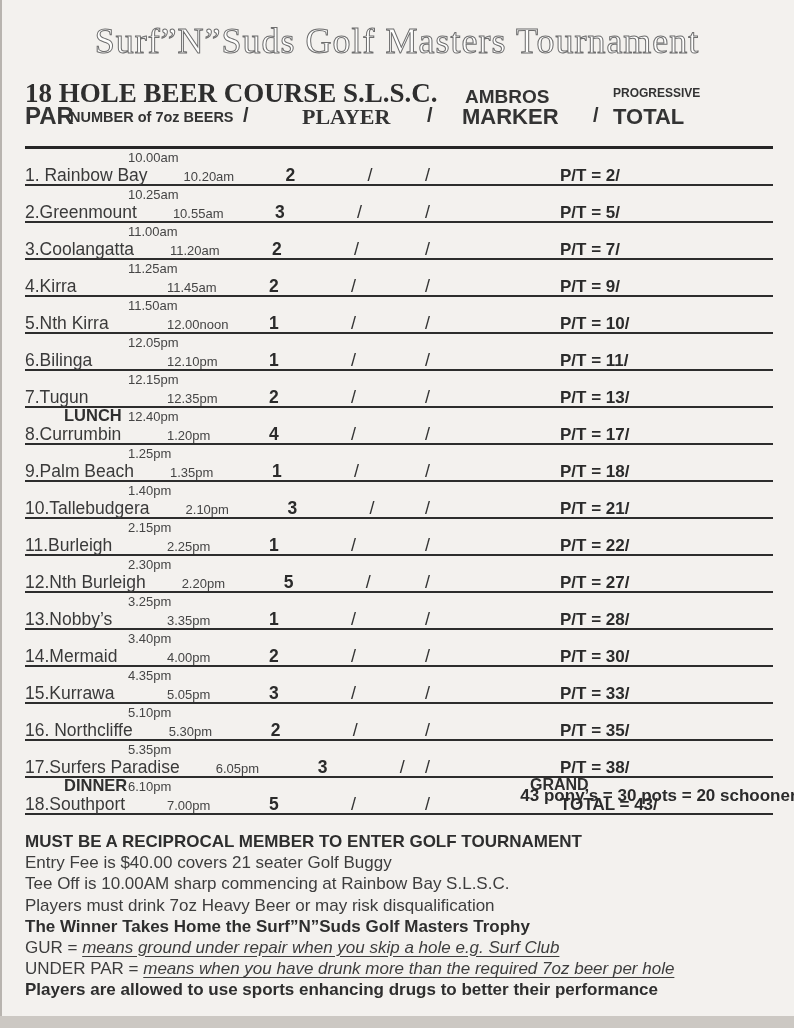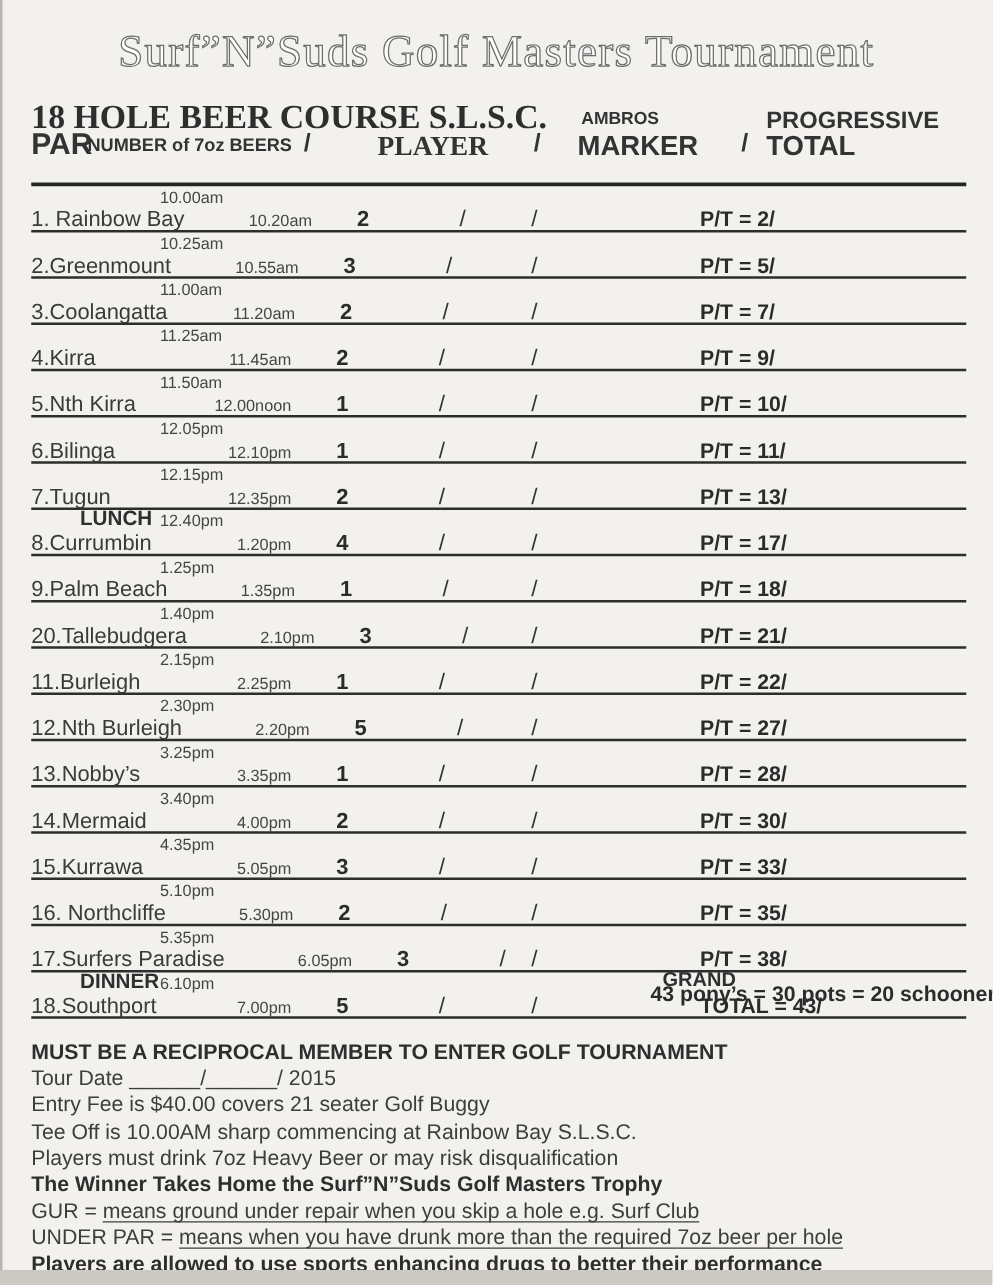--- a/index.html
+++ b/index.html
@@ -15,56 +15,56 @@
     position:absolute; top:20px; left:0; width:100%; text-align:center;
     font-family:"Liberation Serif", serif; font-size:36px; letter-spacing:1px;
     color:#000000;
     -webkit-text-fill-color:rgba(255,255,255,0.88);
     -webkit-text-stroke:1px #6e6e6e;
   }
 
   
   .header-block { position:absolute; top:76px; left:0; width:100%; height:70px; }
   .course-title { position:absolute; left:25px; top:2px; font-family:"Liberation Serif", serif; font-weight:bold; font-size:27px; color:#2e2e2e; }
-  .ambros       { position:absolute; left:465px; top:10px; font-weight:bold; font-size:14px; color:#333; }
-  .progressive  { position:absolute; left:613px; top:10px; font-weight:bold; font-size:19px; color:#333; }
+  .ambros       { position:absolute; left:465px; top:10px; font-weight:bold; font-size:19px; color:#333; }
+  .progressive  { position:absolute; left:613px; top:10px; font-weight:bold; font-size:12px; color:#333; }
   .col-par      { position:absolute; left:25px;  top:26px; font-weight:bold; font-size:24px; color:#333; }
   .col-par-sub  { position:absolute; left:70px;  top:33px; font-weight:bold; font-size:14.5px; color:#333; }
   .hslash       { position:absolute; top:28px; font-weight:bold; font-size:20px; color:#333; }
   .hslash-1 { left:243px; } .hslash-2 { left:427px; } .hslash-3 { left:593px; }
   .col-player   { position:absolute; left:302px; top:28px; font-weight:bold; font-size:22px; color:#333;font-family:Liberation Serif, serif; }
   .col-marker   { position:absolute; left:462px; top:28px; font-weight:bold; font-size:22px; color:#333; }
   .col-total    { position:absolute; left:613px; top:28px; font-weight:bold; font-size:22px; color:#333; }
 
   
   .scorecard { position:absolute; top:146px; left:0; width:100%; }
   .top-rule  { margin-left:25px; width:748px; border-top:3px solid #262626; }
   .pre-line  { position:relative; height:15px; }
   .pre-label { position:absolute; left:64px; top:-2px; font-weight:bold; font-size:16.5px; color:#2f2f2f; white-space:nowrap; }
   .pre-time  { position:absolute; left:128px; top:1px; font-size:13px; color:#454545; white-space:nowrap; }
   .pre-right { position:absolute; left:530px; top:-2px; font-weight:bold; font-size:16px; color:#2f2f2f; white-space:nowrap; }
   .rule-line { position:relative; height:20px; margin-left:25px; width:748px; border-bottom:2px solid #2d2d2d; }
   .left-grp  { position:absolute; left:0; bottom:-2px; display:flex; align-items:baseline; white-space:nowrap;gap:36px; }
   .hole-name { font-size:17.5px; color:#3a3a3a; min-width:106px; }
-  .hole-time { font-size:13px; color:#454545; min-width:66px;text-align:right; }
+  .hole-time { font-size:13px; color:#454545; min-width:66px; }
   .hole-par  { font-weight:bold; font-size:17.5px; color:#2b2b2b; min-width:46px; }
   .slash-1   { font-size:18px; color:#333; }
   .slash-2   { position:absolute; left:400px; bottom:-2px; font-size:18px; color:#333; }
   .hole-pt   { position:absolute; left:535px; bottom:-2px; font-weight:bold; font-size:17px; color:#2b2b2b; white-space:nowrap; }
 
   .conversion {
     position:absolute; top:786px; left:0; width:771px; text-align:right;
     font-weight:bold; font-size:17px; color:#2b2b2b;padding-left:35px;
   }
 
   
   .notes { position:absolute; top:831px; left:25px; width:745px; }
   .note  { line-height:21.2px; font-size:17px; color:#3d3d3d; white-space:nowrap; }
   .note.bold { font-weight:bold; color:#2e2e2e; }
-  .note .ul  { text-decoration:underline; text-underline-offset:3px; }
+  .note .ul  { text-decoration:underline; text-underline-offset:3px;font-style:italic; }
 
   .bottom-strip { position:absolute; left:0; top:1016px; width:100%; height:12px; background:#ccc8c3; }
 </style>
 </head>
 <body>
 
 <div class="page">
 
   <div class="title">Surf”N”Suds Golf Masters Tournament</div>
 
@@ -248,21 +248,21 @@
       </div>
 
       <div class="hole">
         <div class="pre-line">
           <span class="pre-label"></span>
           <span class="pre-time">1.40pm</span>
           <span class="pre-right"></span>
         </div>
         <div class="rule-line">
           <span class="left-grp">
-            <span class="hole-name">20.Tallebudgera</span>
+            <span class="hole-name">10.Tallebudgera</span>
             <span class="hole-time">2.10pm</span>
             <span class="hole-par">3</span>
             <span class="slash-1">/</span>
           </span>
           <span class="slash-2">/</span>
           <span class="hole-pt">P/T = 21/</span>
         </div>
       </div>
 
       <div class="hole">
@@ -412,23 +412,20 @@
 
   </div>
 
   <div class="conversion">43 pony’s = 30 pots = 20 schooners</div>
 
   <div class="notes">
     <div class="note bold">
       <span>MUST BE A RECIPROCAL MEMBER TO ENTER GOLF TOURNAMENT</span><span class="ul"></span>
     </div>
     <div class="note">
-      <span>Tour Date ______/______/  2015</span><span class="ul"></span>
-    </div>
-    <div class="note">
       <span>Entry Fee is $40.00 covers 21 seater Golf Buggy</span><span class="ul"></span>
     </div>
     <div class="note">
       <span>Tee Off is 10.00AM sharp commencing at Rainbow Bay S.L.S.C.</span><span class="ul"></span>
     </div>
     <div class="note">
       <span>Players must drink 7oz Heavy Beer or may risk disqualification</span><span class="ul"></span>
     </div>
     <div class="note bold">
       <span>The Winner Takes Home the Surf”N”Suds Golf Masters Trophy</span><span class="ul"></span>

